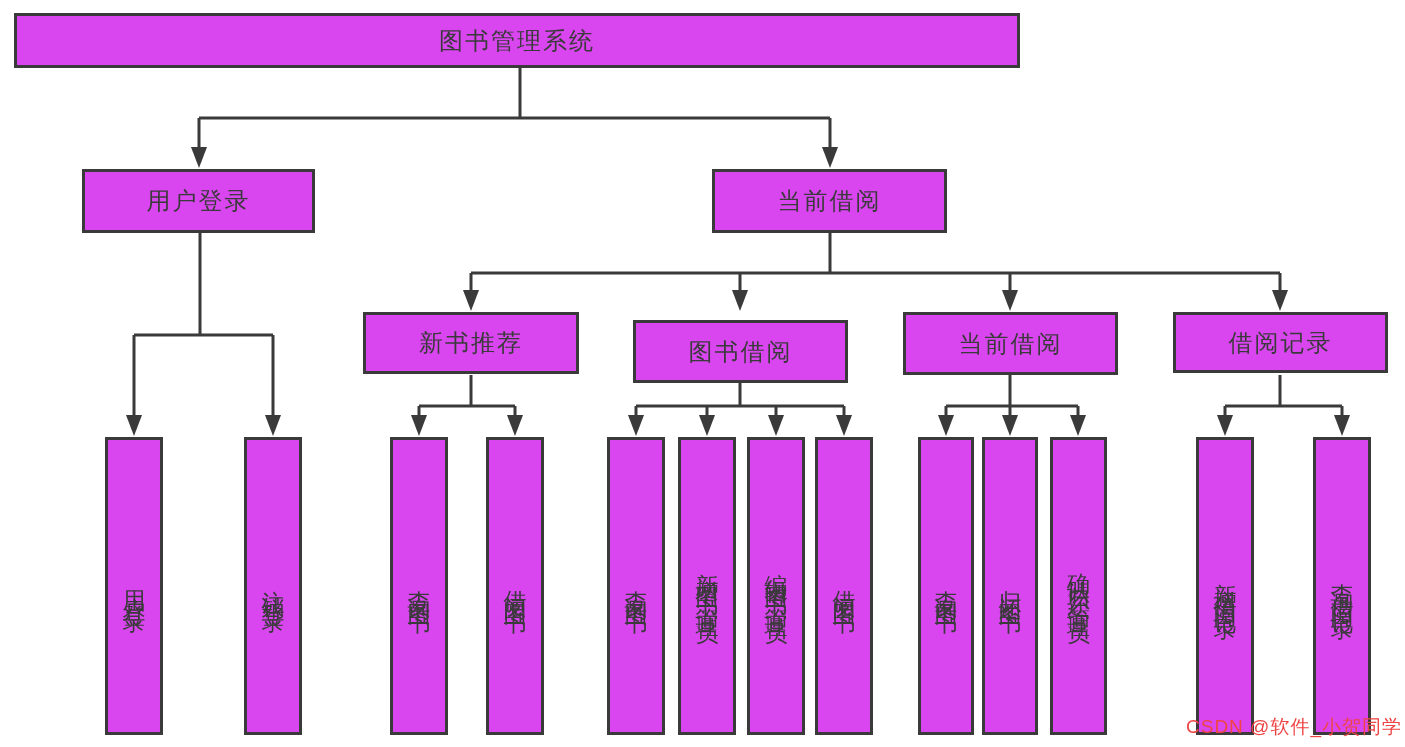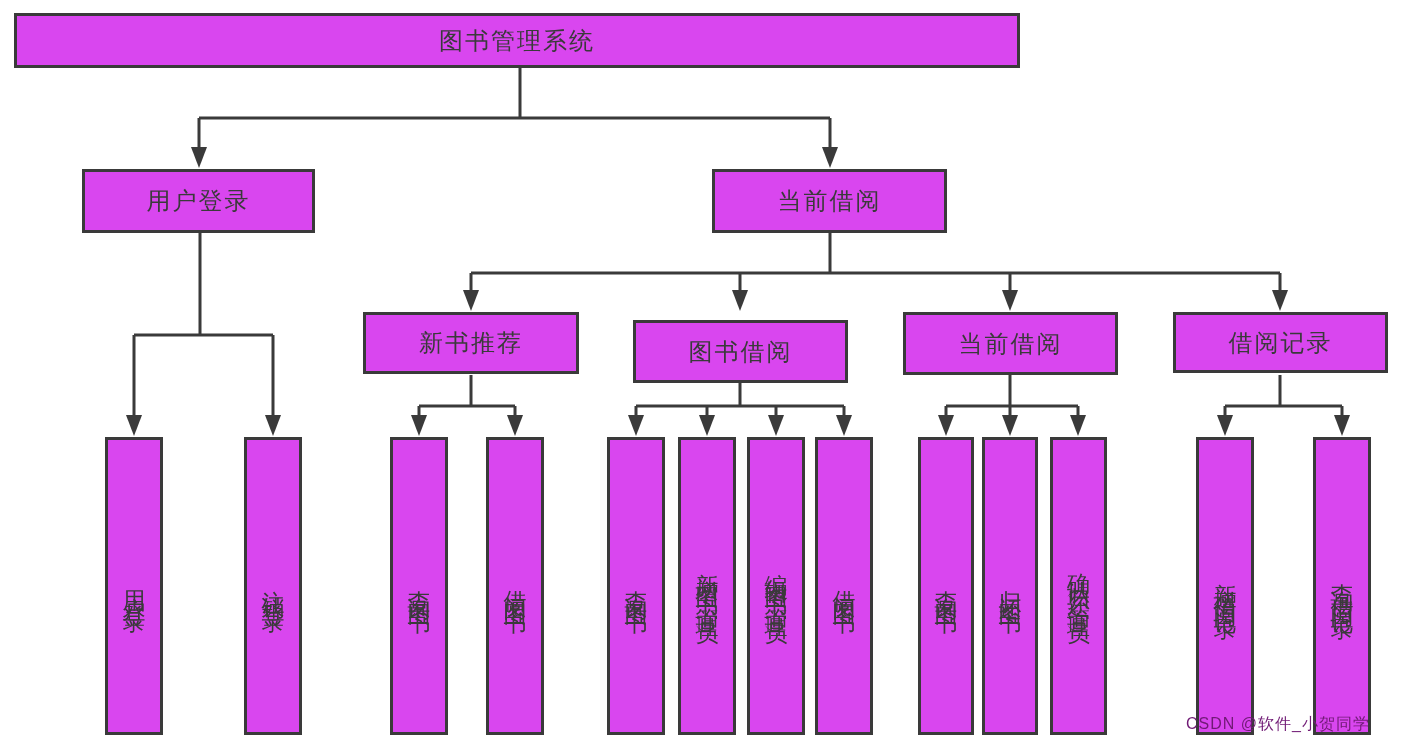--- a/index.html
+++ b/index.html
@@ -13,21 +13,21 @@
     border:3px solid #3a3a3a; display:flex; align-items:center; justify-content:center;
     z-index:2;
   }
   .h-node { font-size:24px; letter-spacing:2px; white-space:nowrap; }
   .v-node {
     writing-mode:vertical-rl; text-orientation:mixed;
     font-size:23px; letter-spacing:7px; line-height:1;
   }
   .watermark {
     position:absolute; left:1186px; top:714px; z-index:5;
-    font-size:16px; letter-spacing:1px; color:#701a75; white-space:nowrap;
+    font-size:19px; letter-spacing:1px; color:#ef4444; white-space:nowrap;
   }
 </style>
 </head>
 <body>
 
 <div class="canvas">
 
   <svg class="connectors" viewBox="0 0 1405 747" xmlns="http://www.w3.org/2000/svg">
     <g stroke="#3a3a3a" stroke-width="3" fill="none">
       <path d="M520 68 V118 M199 118 H830 M199 118 V150 M830 118 V150"></path>

